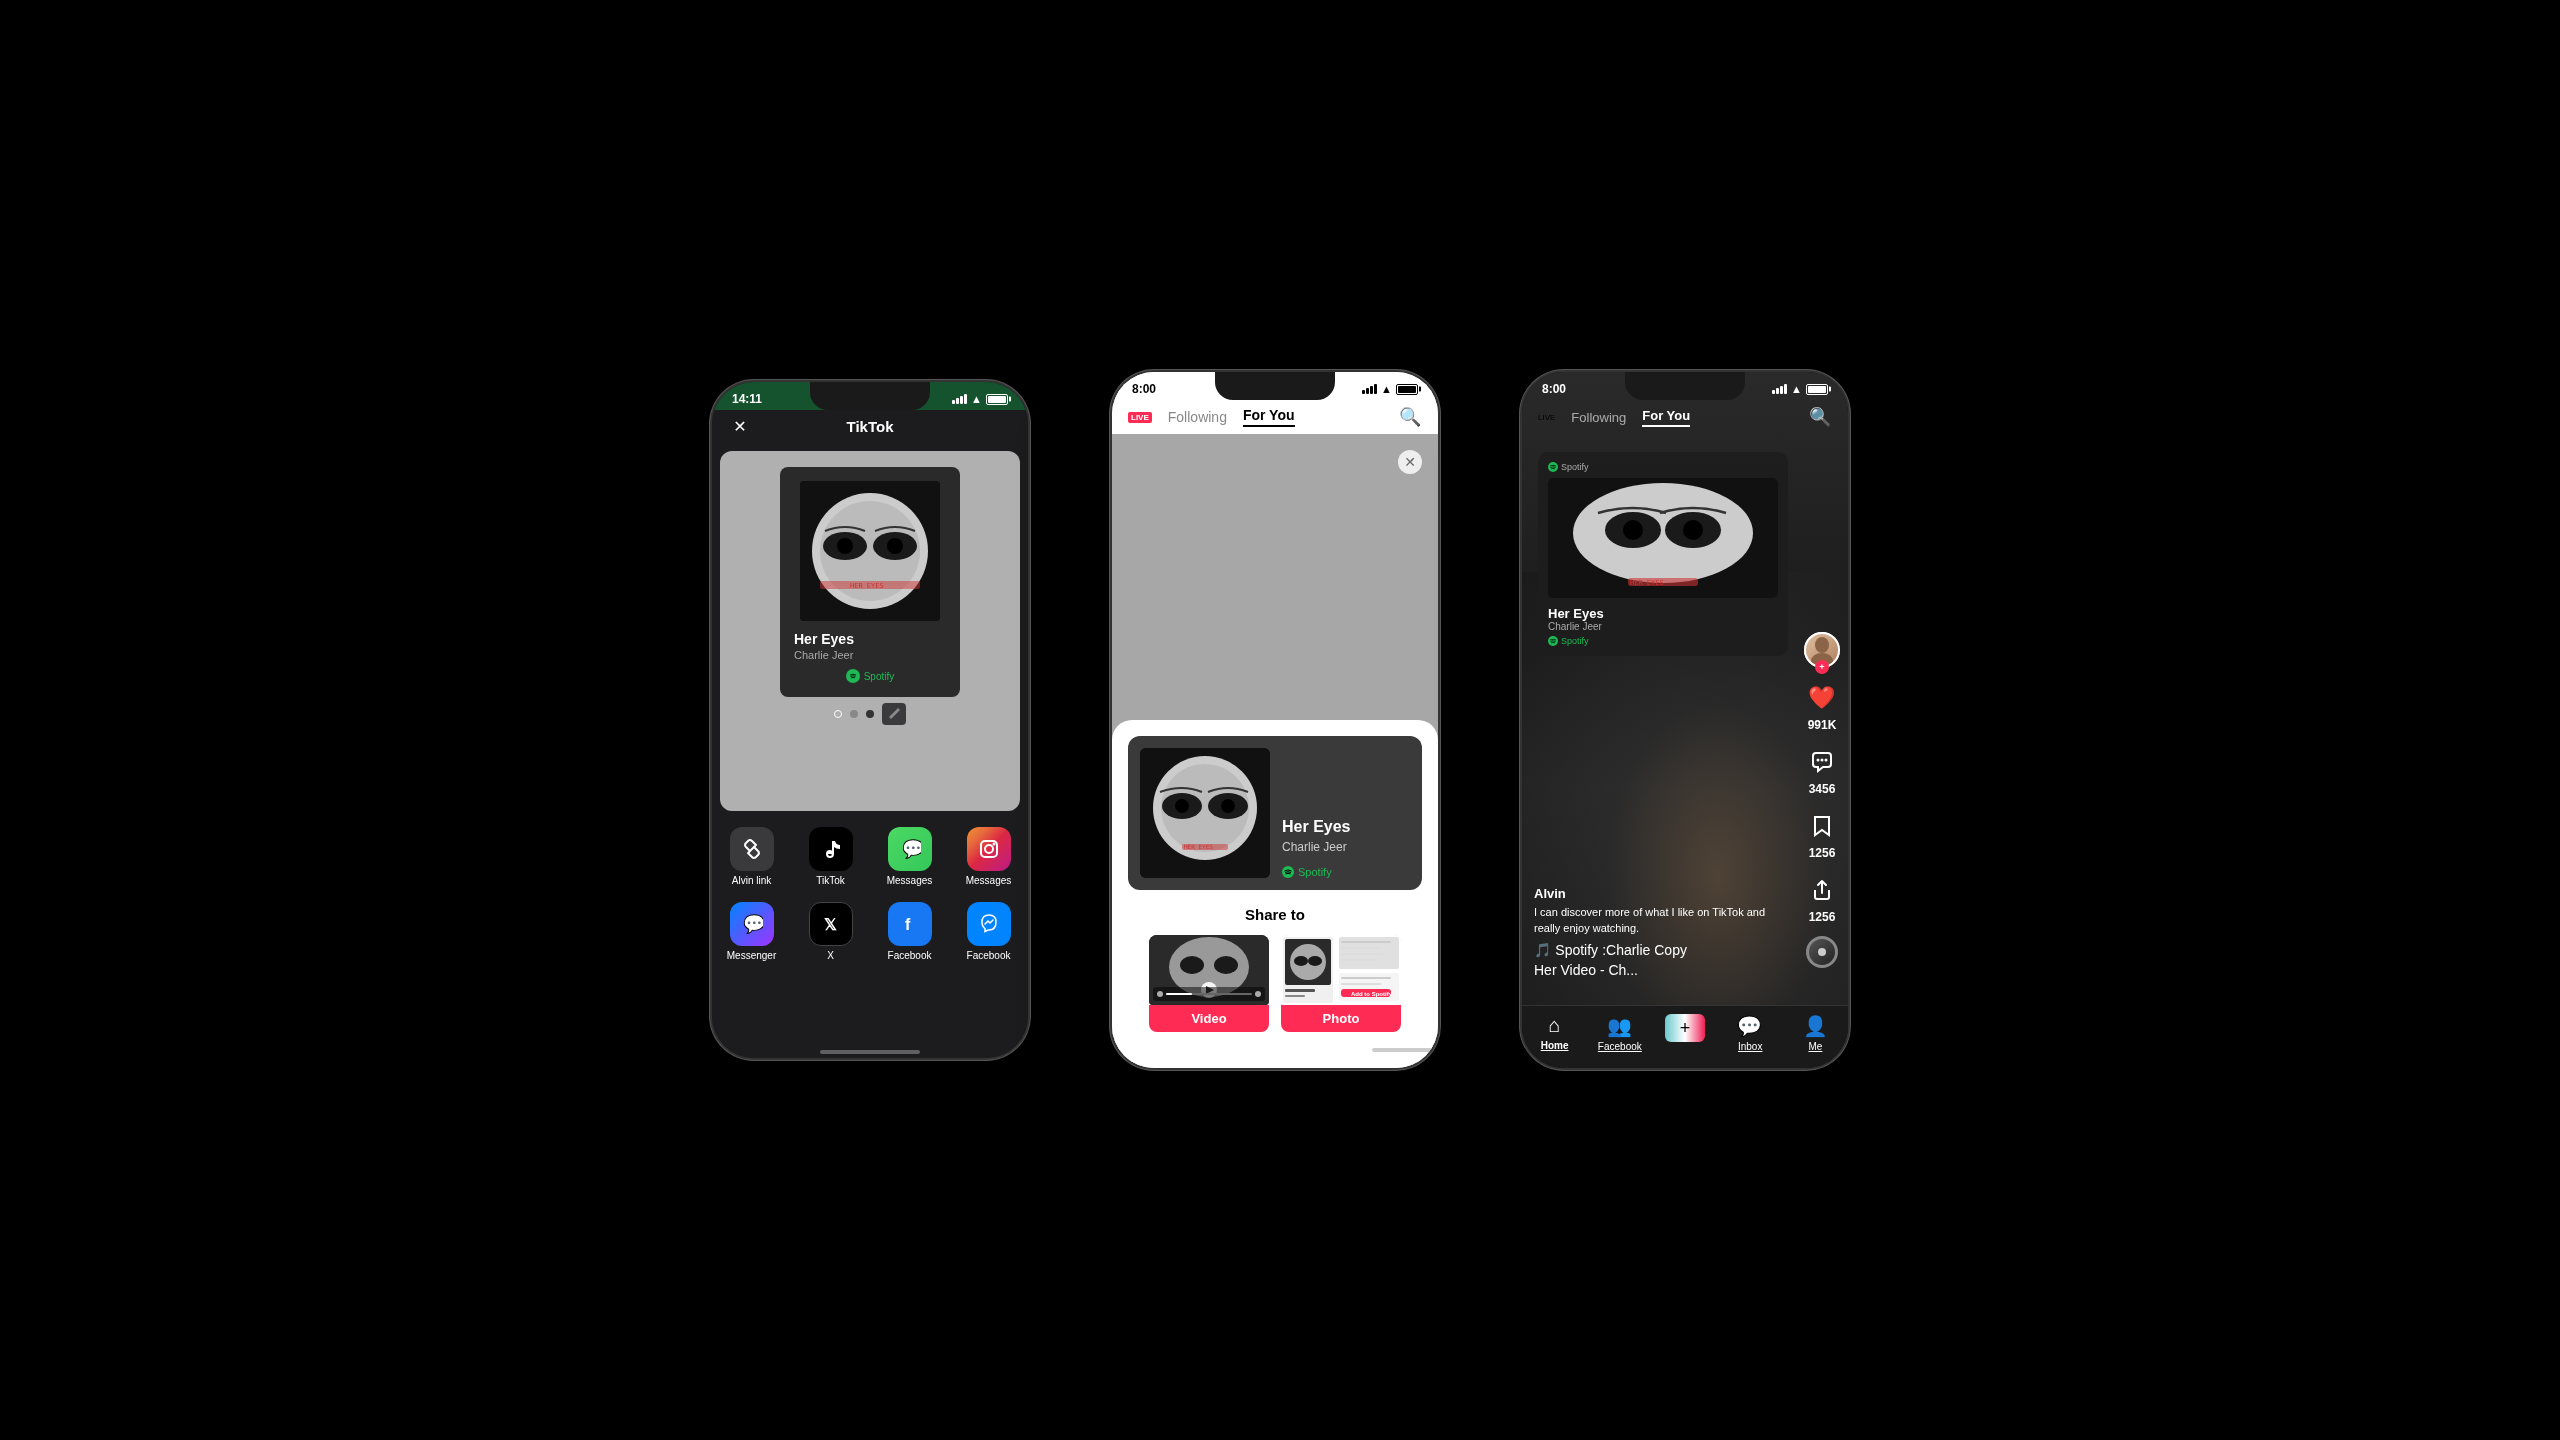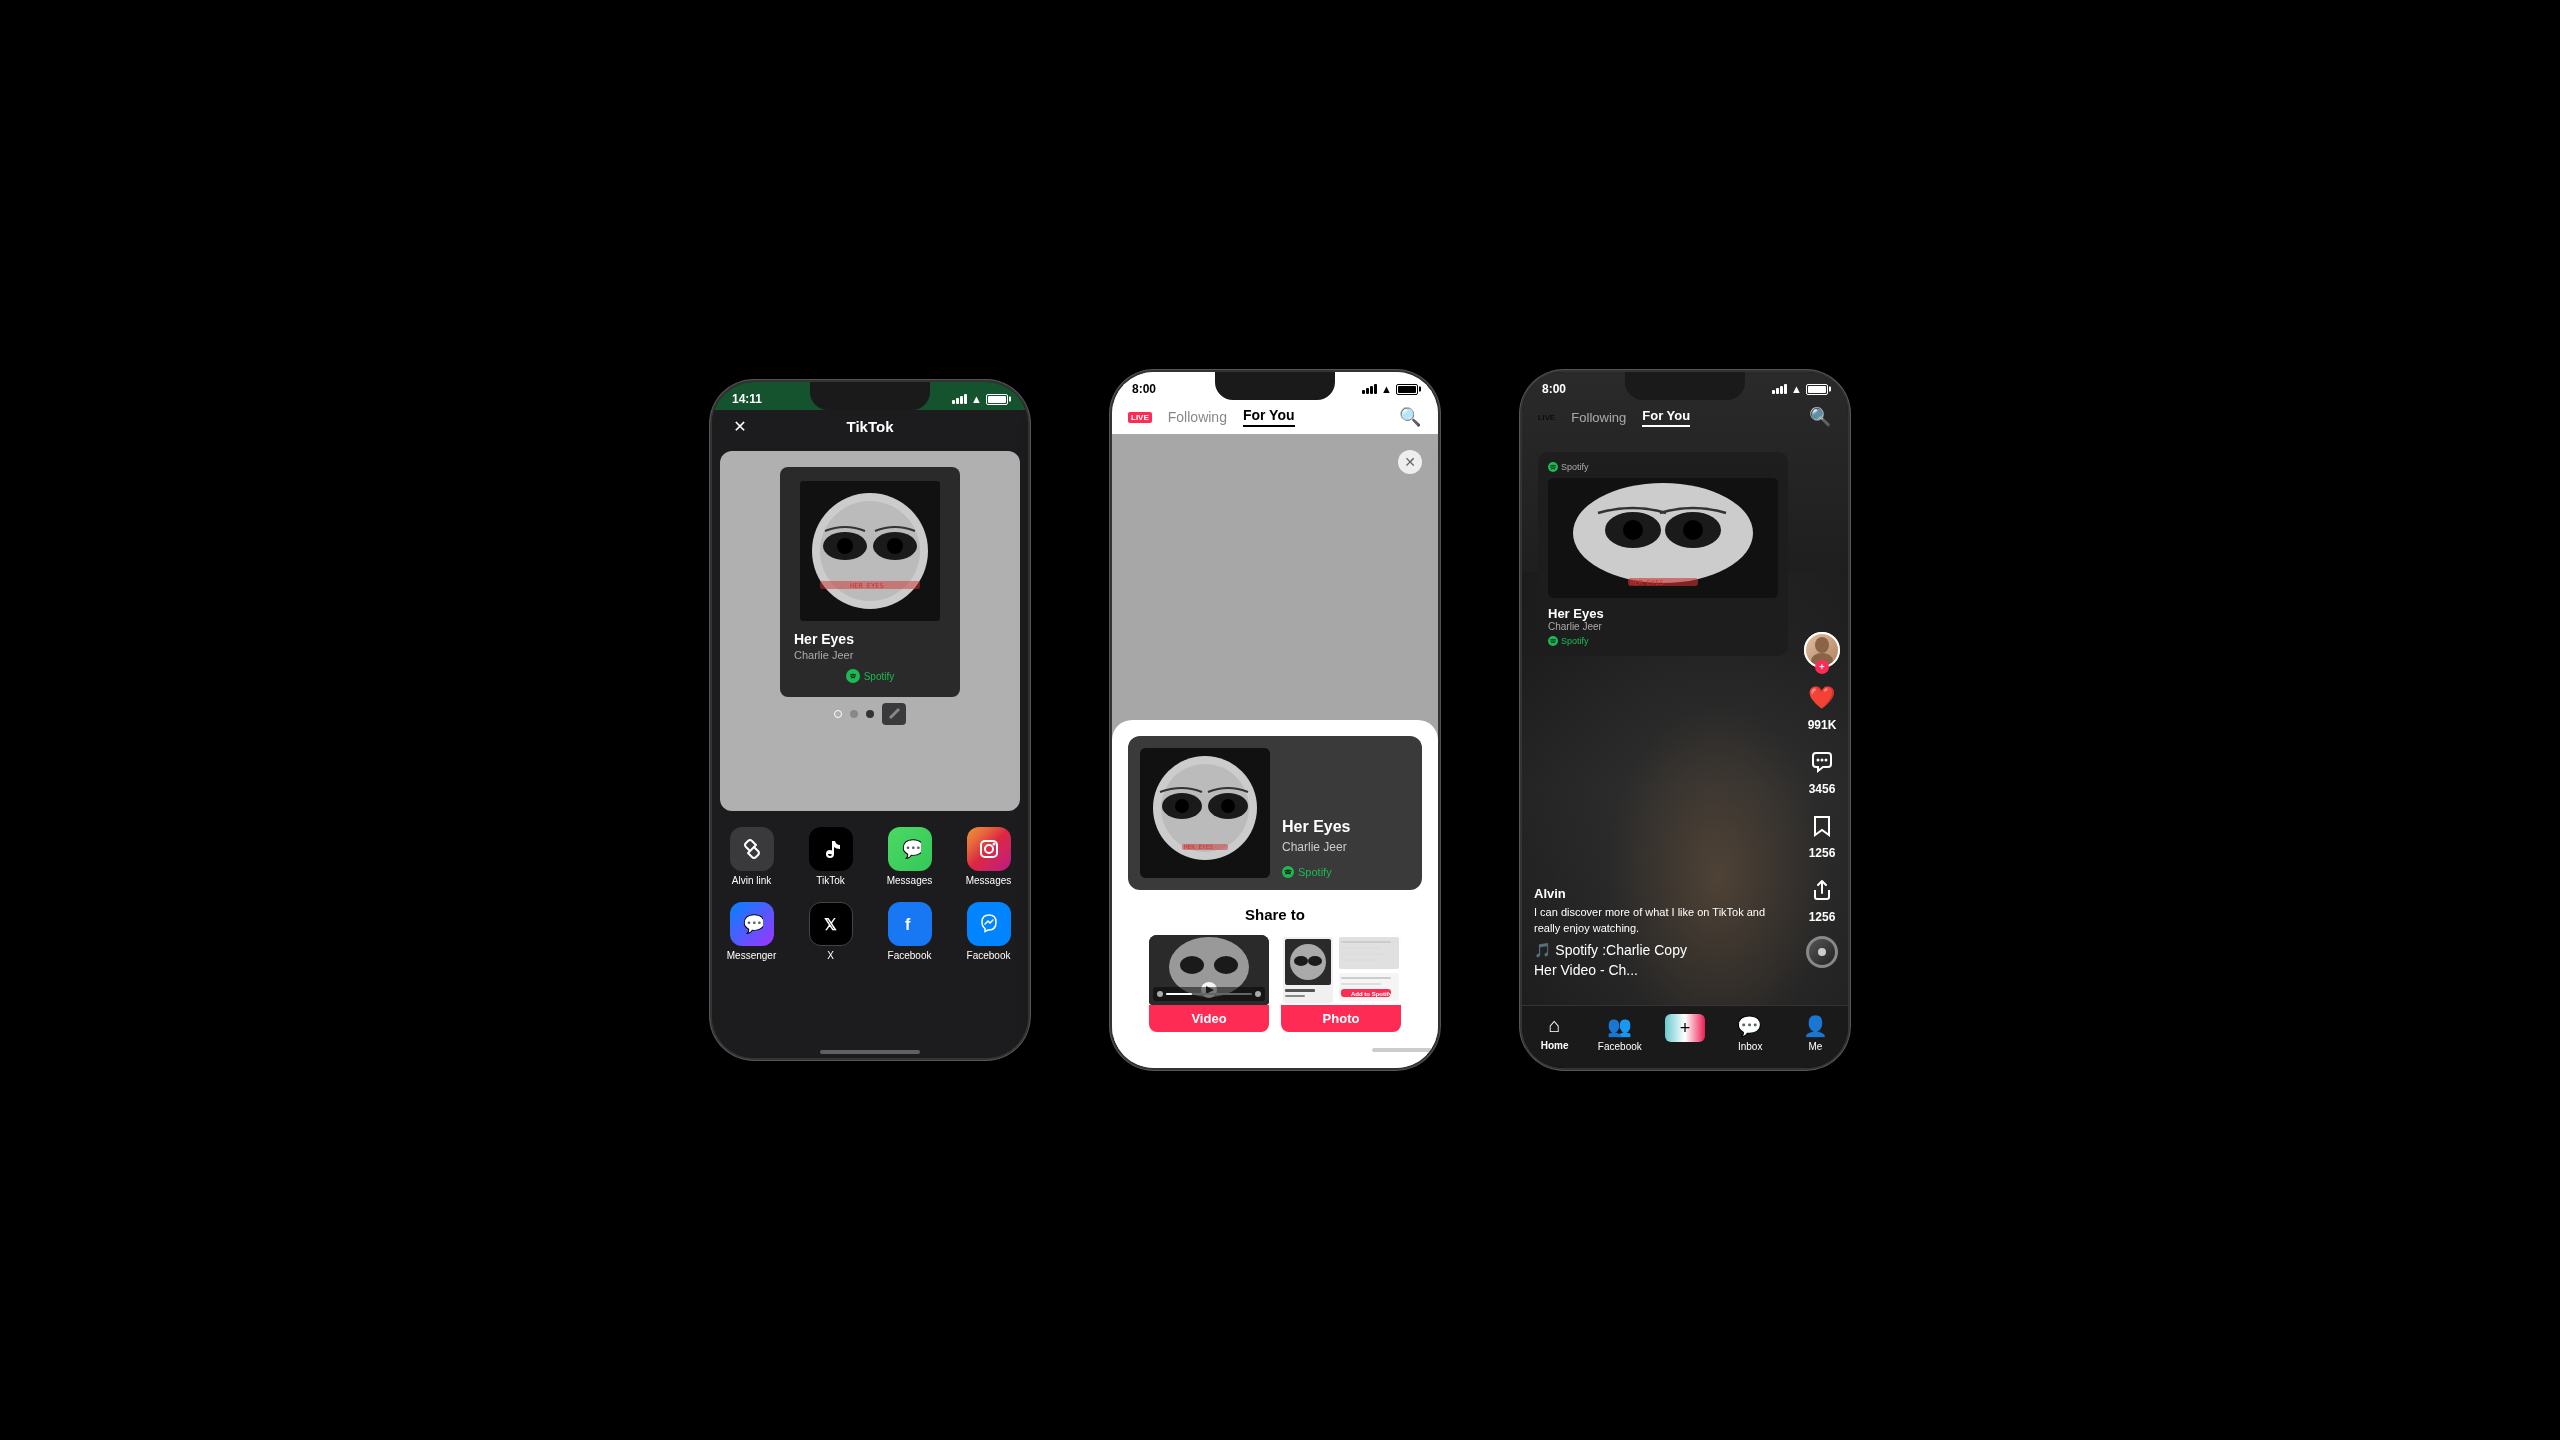--- a/index.html
+++ b/index.html
@@ -376,21 +376,21 @@
       border-top: 1px solid #333;
       display: flex;
       padding: 8px 0 16px;
       z-index: 10;
     }
     .nav-item {
       flex: 1;
       display: flex; flex-direction: column; align-items: center; gap: 3px;
     }
     .nav-item-icon { font-size: 20px; color: #fff; }
-    .nav-item-label { font-size: 10px; color: #fff; }
+    .nav-item-label { font-size: 10px; color: #fff; text-decoration: underline; }
     .nav-item.active .nav-item-label { font-weight: 700; }
     .plus-btn {
       width: 40px; height: 28px;
       background: linear-gradient(90deg, #69c9d0, #fff, #ee1d52);
       border-radius: 6px;
       display: flex; align-items: center; justify-content: center;
       color: #000; font-size: 18px; font-weight: 300;
     }
 
     

